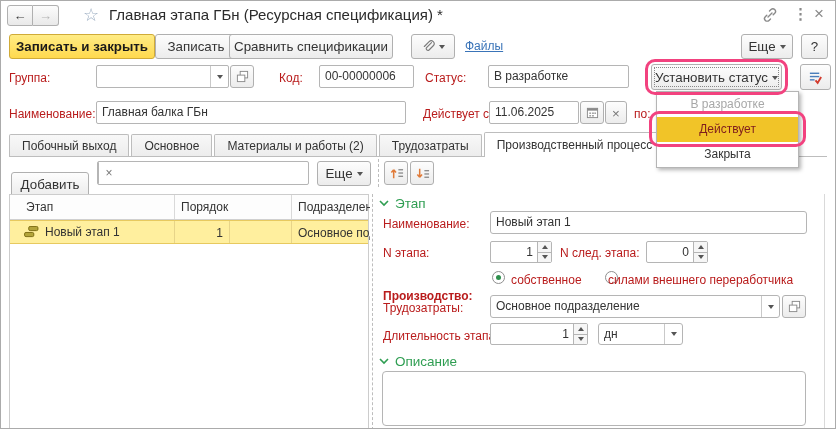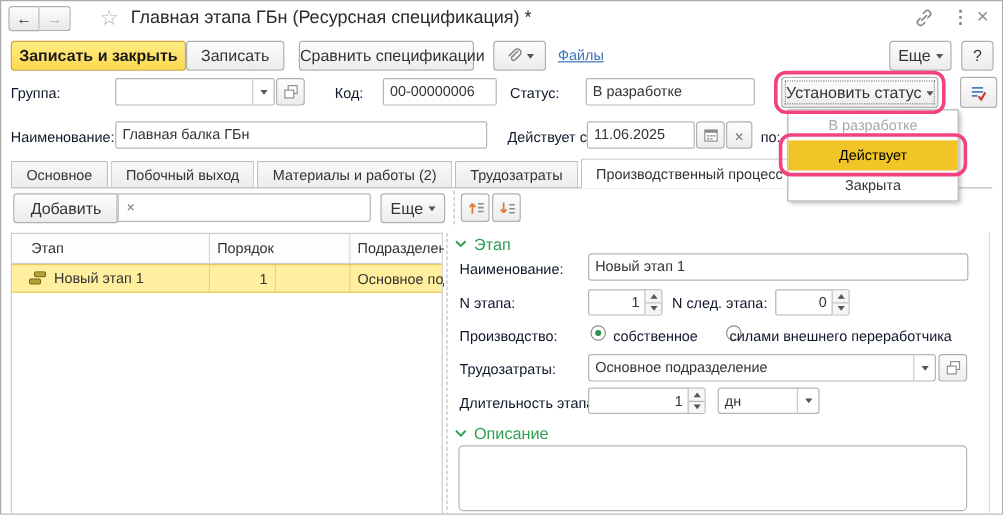--- a/index.html
+++ b/index.html
@@ -1,35 +1,35 @@
 <!DOCTYPE html>
 <html><head>
 <meta charset="utf-8">
 <style>
   * { margin:0; padding:0; box-sizing:border-box; }
   html,body { background:#fff; }
   body { font-family:"Liberation Sans", sans-serif; font-size:12px; color:#333; }
   .win { position:relative; width:836px; height:429px; background:#fff; border:1px solid #ababab; overflow:hidden; }
   .abs { position:absolute; }
-  .lbl { color:#0f172a; white-space:nowrap; }
+  .lbl { color:#b91c1c; white-space:nowrap; }
   .field { background:#fff; border:1px solid #b5b5b5; border-radius:2px; height:23px; line-height:21px; padding:0 5px; white-space:nowrap; overflow:hidden; }
   .btn { background:linear-gradient(#fdfdfd,#ececec); border:1px solid #b0b0b0; border-radius:3px; height:25px; line-height:23px; text-align:center; color:#333; cursor:default; white-space:nowrap; }
   .btn-yellow { background:linear-gradient(#ffec85,#ffd94e); border:1px solid #d0ab38; font-weight:bold; color:#1a1a1a; }
   .arr-down { display:inline-block; width:0; height:0; border-left:3.5px solid transparent; border-right:3.5px solid transparent; border-top:4px solid #555; vertical-align:middle; margin-left:4px; }
   .navbtn { background:linear-gradient(#fcfcfc,#e9e9e9); border:1px solid #b0b0b0; height:21px; width:26px; text-align:center; line-height:19px; font-size:13px; }
   .titleicon { color:#8a8a8a; font-size:15px; }
   .link { color:#3a74b8; text-decoration:underline; cursor:pointer; }
   .tabs { position:absolute; left:8px; top:131px; display:flex; align-items:flex-end; height:25px; }
   .tab { background:linear-gradient(#f8f8f8,#ececec); border:1px solid #bdbdbd; border-bottom:none; border-radius:2px 2px 0 0; padding:0 12px; height:23px; line-height:22px; margin-right:2px; white-space:nowrap; }
   .tab.active { background:#fff; height:25px; line-height:24px; position:relative; z-index:3; }
   .tabline { position:absolute; left:8px; right:8px; top:155px; height:1px; background:#bdbdbd; z-index:2; }
   .menu { position:absolute; left:655px; top:90px; width:143px; background:#fff; border:1px solid #b5b5b5; box-shadow:2px 2px 4px rgba(0,0,0,.3); z-index:50; }
   .menu-item { height:25px; line-height:25px; text-align:center; white-space:nowrap; }
   .menu-item.disabled { color:#a8a8a8; }
-  .menu-item.hl { background:#f1c428; color:#000000; }
+  .menu-item.hl { background:#f1c428; color:#7f1d1d; }
   .annot { position:absolute; border:3px solid #f2427f; border-radius:10px; z-index:60; pointer-events:none; }
   .thead { background:#fdfdfd; border-bottom:1px solid #d0d0d0; }
   .tcell { position:absolute; top:0; height:100%; line-height:24px; padding:0 6px; overflow:hidden; white-space:nowrap; border-right:1px solid #d9d9d9; }
   .rowsel { background:#ffef9e; border-top:1px solid #e7c95f; border-bottom:1px solid #e7c95f; }
   .ghdr { color:#2f9e52; font-size:13.5px; white-space:nowrap; }
   .spin { display:flex; border:1px solid #b5b5b5; border-radius:2px; background:#fff; height:22px; }
   .spin-val { flex:1; text-align:right; padding:0 4px; line-height:20px; }
   .spin-btns { width:14px; border-left:1px solid #b5b5b5; display:flex; flex-direction:column; }
   .spin-btns div { flex:1; position:relative; background:#f6f6f6; }
   .spin-btns div:first-child { border-bottom:1px solid #b5b5b5; }
@@ -63,21 +63,21 @@
         <path d="M11.2 7.8 l1.5-1.5 a2.6 2.6 0 0 0-3.7-3.7 L7.5 4.1"></path>
       </g>
     </svg>
   </span>
   <span class="abs titleicon" style="left:792px;top:4px;font-weight:bold;">⋮</span>
   <span class="abs titleicon" style="left:813px;top:3px;font-size:17px;">×</span>
 
   
   <button class="btn btn-yellow abs" style="left:8px;top:33px;width:146px;">Записать и закрыть</button>
   <button class="btn abs" style="left:154px;top:33px;width:82px;">Записать</button>
-  <button class="btn abs" style="left:248px;top:33px;width:146px;">Сравнить спецификации</button>
+  <button class="btn abs" style="left:228px;top:33px;width:164px;">Сравнить спецификации</button>
   <button class="btn abs" style="left:410px;top:33px;width:44px;display:flex;align-items:center;justify-content:center;gap:4px;">
     <svg width="14" height="14" viewBox="0 0 16 16">
       <path d="M12 3 L6.4 8.6 a2 2 0 0 0 2.8 2.8 L14 6.6 a3.3 3.3 0 0 0-4.7-4.7 L3.8 7.4" fill="none" stroke="#7a7a7a" stroke-width="1.3" stroke-linecap="round"></path>
     </svg>
     <i class="arr-down" style="margin-left:0;"></i>
   </button>
   <span class="abs link" style="left:464px;top:38px;">Файлы</span>
   <button class="btn abs" style="left:740px;top:33px;width:52px;"><span>Еще</span><i class="arr-down"></i></button>
   <button class="btn abs" style="left:800px;top:33px;width:27px;">?</button>
 
@@ -128,30 +128,30 @@
           <rect x="6.5" y="9.8" width="2" height="1.5"></rect>
       </g>
     </svg>
   </button>
   <button class="btn abs" style="left:604px;top:100px;width:22px;height:23px;color:#777;">×</button>
   <span class="abs lbl" style="left:633px;top:106px;">по:</span>
 
   
   <div class="tabline"></div>
   <div class="tabs">
+    <div class="tab">Побочный выход</div>
     <div class="tab">Основное</div>
-    <div class="tab">Побочный выход</div>
     <div class="tab">Материалы и работы (2)</div>
     <div class="tab">Трудозатраты</div>
     <div class="tab active">Производственный процесс</div>
     <div class="tab">Дополнительно</div>
   </div>
 
   
-  <button class="btn abs" style="left:10px;top:160px;width:88px;">Добавить</button>
+  <button class="btn abs" style="left:10px;top:171px;width:78px;">Добавить</button>
   <div class="field abs" style="left:96px;top:160px;width:212px;height:24px;line-height:22px;padding:0;display:flex;">
     <span class="slot" style="width:21px;color:#777;">×</span>
   </div>
   <button class="btn abs" style="left:316px;top:160px;width:54px;"><span>Еще</span><i class="arr-down"></i></button>
   <div class="abs dashedsep" style="left:377px;top:158px;height:28px;"></div>
   <button class="btn abs" style="left:383px;top:160px;width:24px;height:24px;display:flex;align-items:center;justify-content:center;">
     <svg width="15" height="15" viewBox="0 0 16 16">
       <path d="M5 13 V4 M5 4 l-2.5 3 M5 4 l2.5 3" fill="none" stroke="#e07b39" stroke-width="1.6"></path>
       <g stroke="#8a8a8a" stroke-width="1.4">
           <line x1="10" y1="4" x2="15" y2="4"></line>
@@ -215,21 +215,21 @@
   </div>
   <span class="abs lbl" style="left:559px;top:245px;">N след. этапа:</span>
   <div class="spin abs" style="left:645px;top:240px;width:62px;">
     <div class="spin-val">0</div>
     <div class="spin-btns">
         <div class="su"></div>
         <div class="sd"></div>
       </div>
   </div>
 
-  <span class="abs lbl" style="left:382px;top:272px;">Производство:</span>
+  <span class="abs lbl" style="left:382px;top:288px;font-weight:bold;">Производство:</span>
   <span class="radio sel abs" style="left:491px;top:270px;"></span>
   <span class="abs lbl" style="left:510px;top:272px;text-align:right;">собственное</span>
   <span class="radio abs" style="left:588px;top:270px;"></span>
   <span class="abs lbl" style="left:607px;top:272px;">силами внешнего переработчика</span>
 
   <span class="abs lbl" style="left:382px;top:300px;">Трудозатраты:</span>
   <div class="field abs" style="left:489px;top:294px;width:290px;border-radius:3px;">
     <span>Основное подразделение</span>
     <span class="combo-arrow-slot">
         <i class="arr-down" style="margin:0;"></i>

